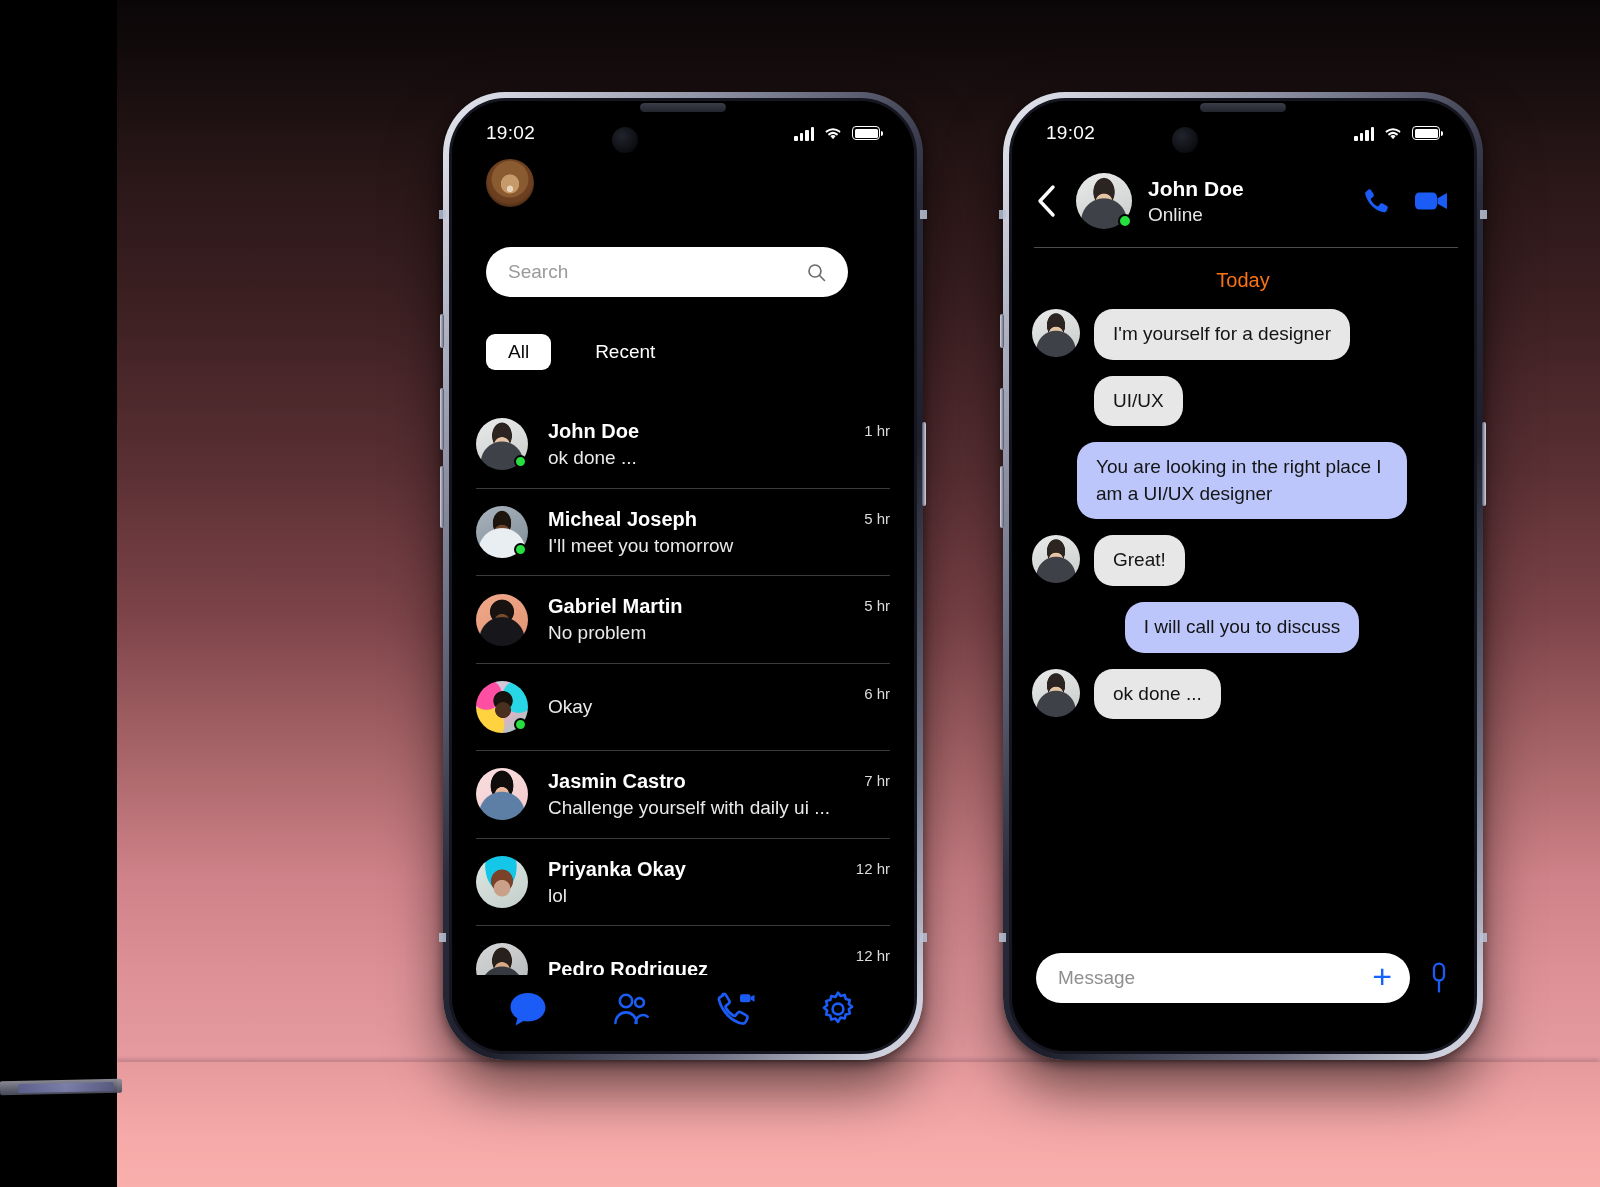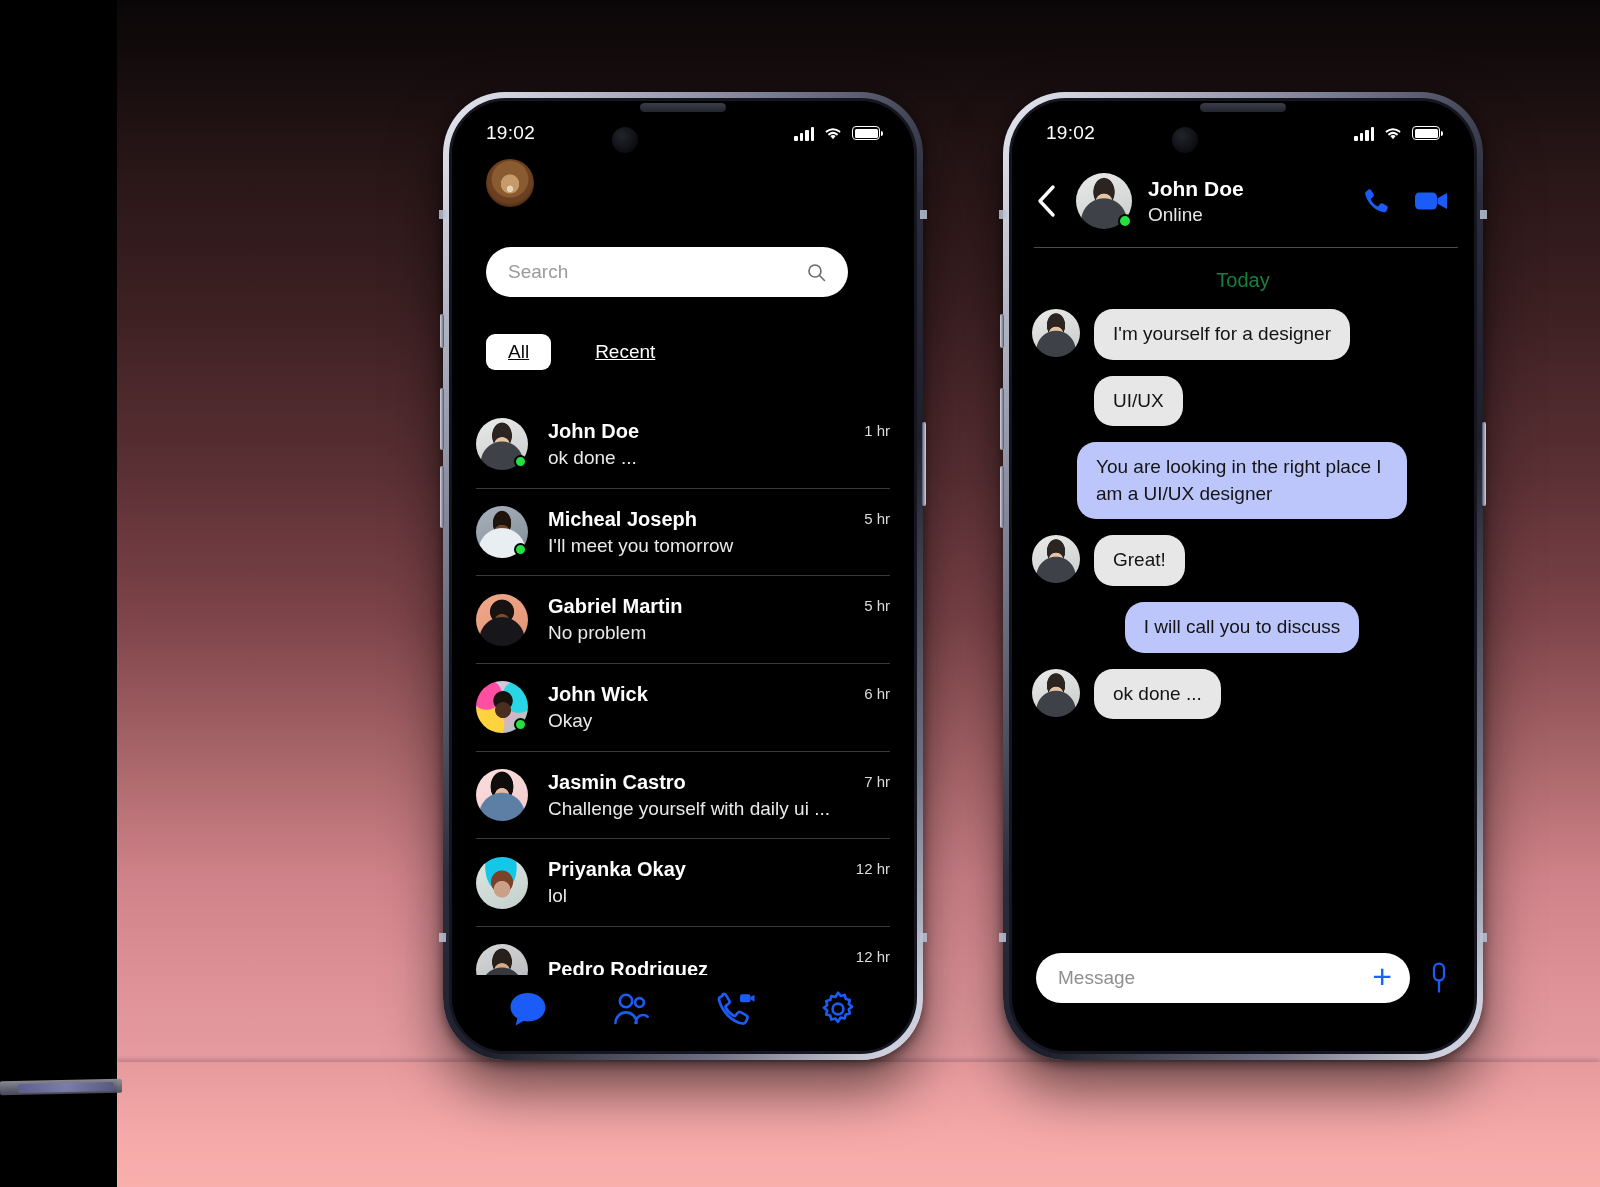--- a/index.html
+++ b/index.html
@@ -134,21 +134,20 @@
     border:0; outline:0; font-size:19px; color:#3b3b3b; background:transparent;
     width: 260px; font-family:"Liberation Sans", sans-serif;
   }
   .search-wrap input::placeholder { color:#9a9a9a; }
   .mag { width:19px; height:19px; flex:none; }
 
   .tabs { position:absolute; top:233px; left:34px; display:flex; align-items:center; gap:22px; }
   .tab {
     font-size: 19px; color:#fff; padding: 7px 22px; border-radius: 9px;
     cursor: pointer;
-    text-decoration: underline;
   }
   .tab.active { background:#fff; color:#0b0b0b; font-weight:500; }
 
   .list { position:absolute; top:300px; left:24px; right:24px; bottom:70px; overflow:hidden; }
   .row { display:flex; align-items:center; gap:20px; padding: 17px 0 17px 0; border-bottom: 1px solid #3b3b3b; }
   .row:last-child{ border-bottom:none; }
   .av { width:52px; height:52px; border-radius:50%; position:relative; flex:none; overflow:visible; }
   .av .pic { width:100%; height:100%; border-radius:50%; overflow:hidden; }
   .dot { position:absolute; right:1px; bottom:2px; width:13px; height:13px; border-radius:50%; background:#25e03e; border:2px solid #000; }
   .row-mid { flex:1; min-width:0; }
@@ -169,21 +168,21 @@
     display:flex; align-items:center; gap:16px; padding: 0 26px 0 22px;
   }
   .back-ch { width:26px; height:34px; flex:none; cursor:pointer; }
   .chat-av { width:56px; height:56px; border-radius:50%; position:relative; flex:none; }
   .chat-meta { flex:1; }
   .chat-name { color:#fff; font-size:21px; font-weight:700; line-height:1.3; }
   .chat-status { color:#e6e6e6; font-size:19px; line-height:1.35; }
   .hdr-actions { display:flex; align-items:center; gap:24px; }
   .hdr-divider { position:absolute; top:146px; left:22px; right:16px; height:1px; background:#4d4d4d; }
 
-  .daylabel { position:absolute; top:168px; left:0; right:0; text-align:center; color:#15803d; font-size:20px; }
+  .daylabel { position:absolute; top:168px; left:0; right:0; text-align:center; color:#f97316; font-size:20px; }
 
   .msgs { position:absolute; top:208px; left:20px; right:22px; bottom:130px; }
   .mrow { display:flex; align-items:flex-start; gap:14px; margin-bottom:16px; }
   .mrow.out { justify-content:center; }
   .mav { width:48px; height:48px; border-radius:50%; flex:none; overflow:hidden; }
   .mav.ghost { visibility:hidden; }
   .bubble {
     max-width: 330px; border-radius: 19px; padding: 12px 19px;
     font-size: 19px; line-height: 1.4; color:#141414;
   }
@@ -302,21 +301,20 @@
                 <div class="row-msg">No problem</div>
               </div>
               <div class="row-time">5 hr</div>
             </div>
             <div class="row">
               <div class="av">
                 <div class="pic" style="background: radial-gradient(circle at 52% 56%, rgb(74, 47, 31) 0px, rgb(74, 47, 31) 19%, rgba(0, 0, 0, 0) 21%), radial-gradient(circle at 52% 38%, rgb(24, 18, 14) 0px, rgb(24, 18, 14) 22%, rgba(0, 0, 0, 0) 24%), radial-gradient(circle at 20% 26%, rgb(255, 79, 163) 0px, rgb(255, 79, 163) 26%, rgba(0, 0, 0, 0) 28%), radial-gradient(circle at 82% 30%, rgb(40, 214, 230) 0px, rgb(40, 214, 230) 28%, rgba(0, 0, 0, 0) 30%), radial-gradient(circle at 18% 84%, rgb(255, 210, 63) 0px, rgb(255, 210, 63) 30%, rgba(0, 0, 0, 0) 32%), linear-gradient(140deg, rgb(183, 227, 234), rgb(242, 167, 200) 55%, rgb(143, 214, 192));"></div>
                 <div class="dot"></div>
               </div>
               <div class="row-mid">
-                <div class="row-name">John Wick</div>
                 <div class="row-msg">Okay</div>
               </div>
               <div class="row-time">6 hr</div>
             </div>
             <div class="row">
               <div class="av">
                 <div class="pic" style="background: radial-gradient(circle at 50% 90%, rgb(93, 127, 166) 0px, rgb(93, 127, 166) 42%, rgba(0, 0, 0, 0) 44%), radial-gradient(circle, rgb(232, 183, 156) 0px, rgb(232, 183, 156) 18%, rgba(0, 0, 0, 0) 20%), radial-gradient(at 50% 34%, rgb(16, 12, 12) 0px, rgb(16, 12, 12) 30%, rgba(0, 0, 0, 0) 32%), linear-gradient(150deg, rgb(250, 223, 224), rgb(243, 201, 204));"></div>
               </div>
               <div class="row-mid">
                 <div class="row-name">Jasmin Castro</div>

